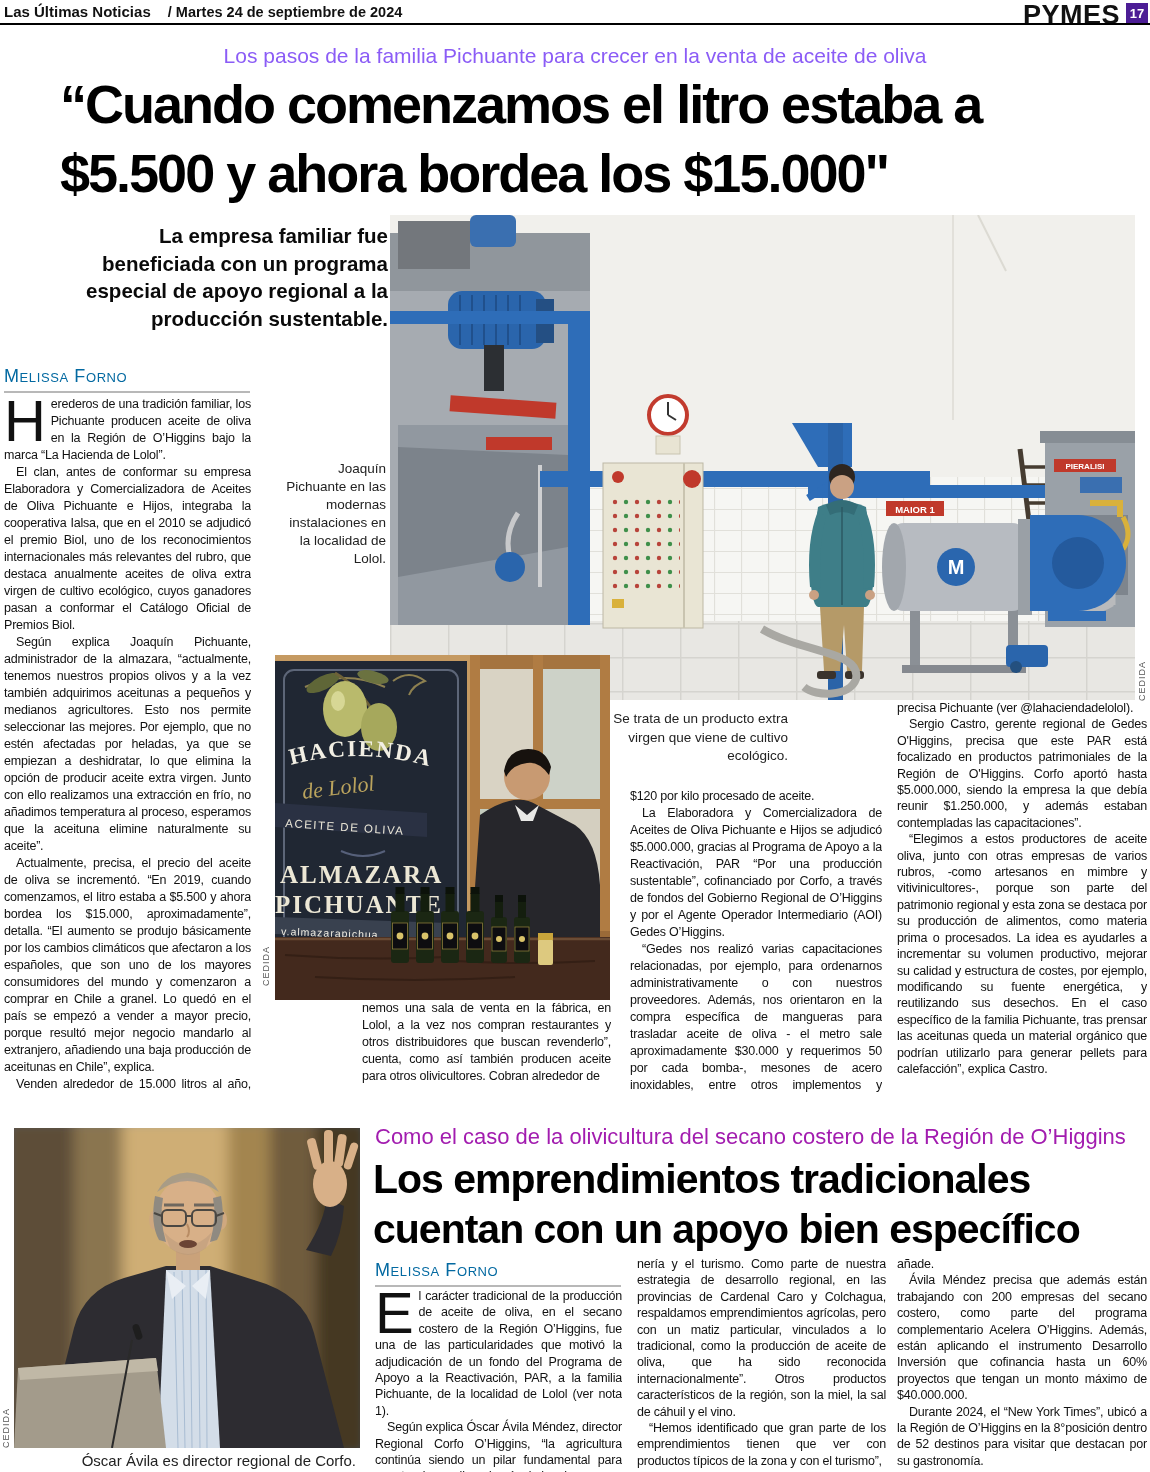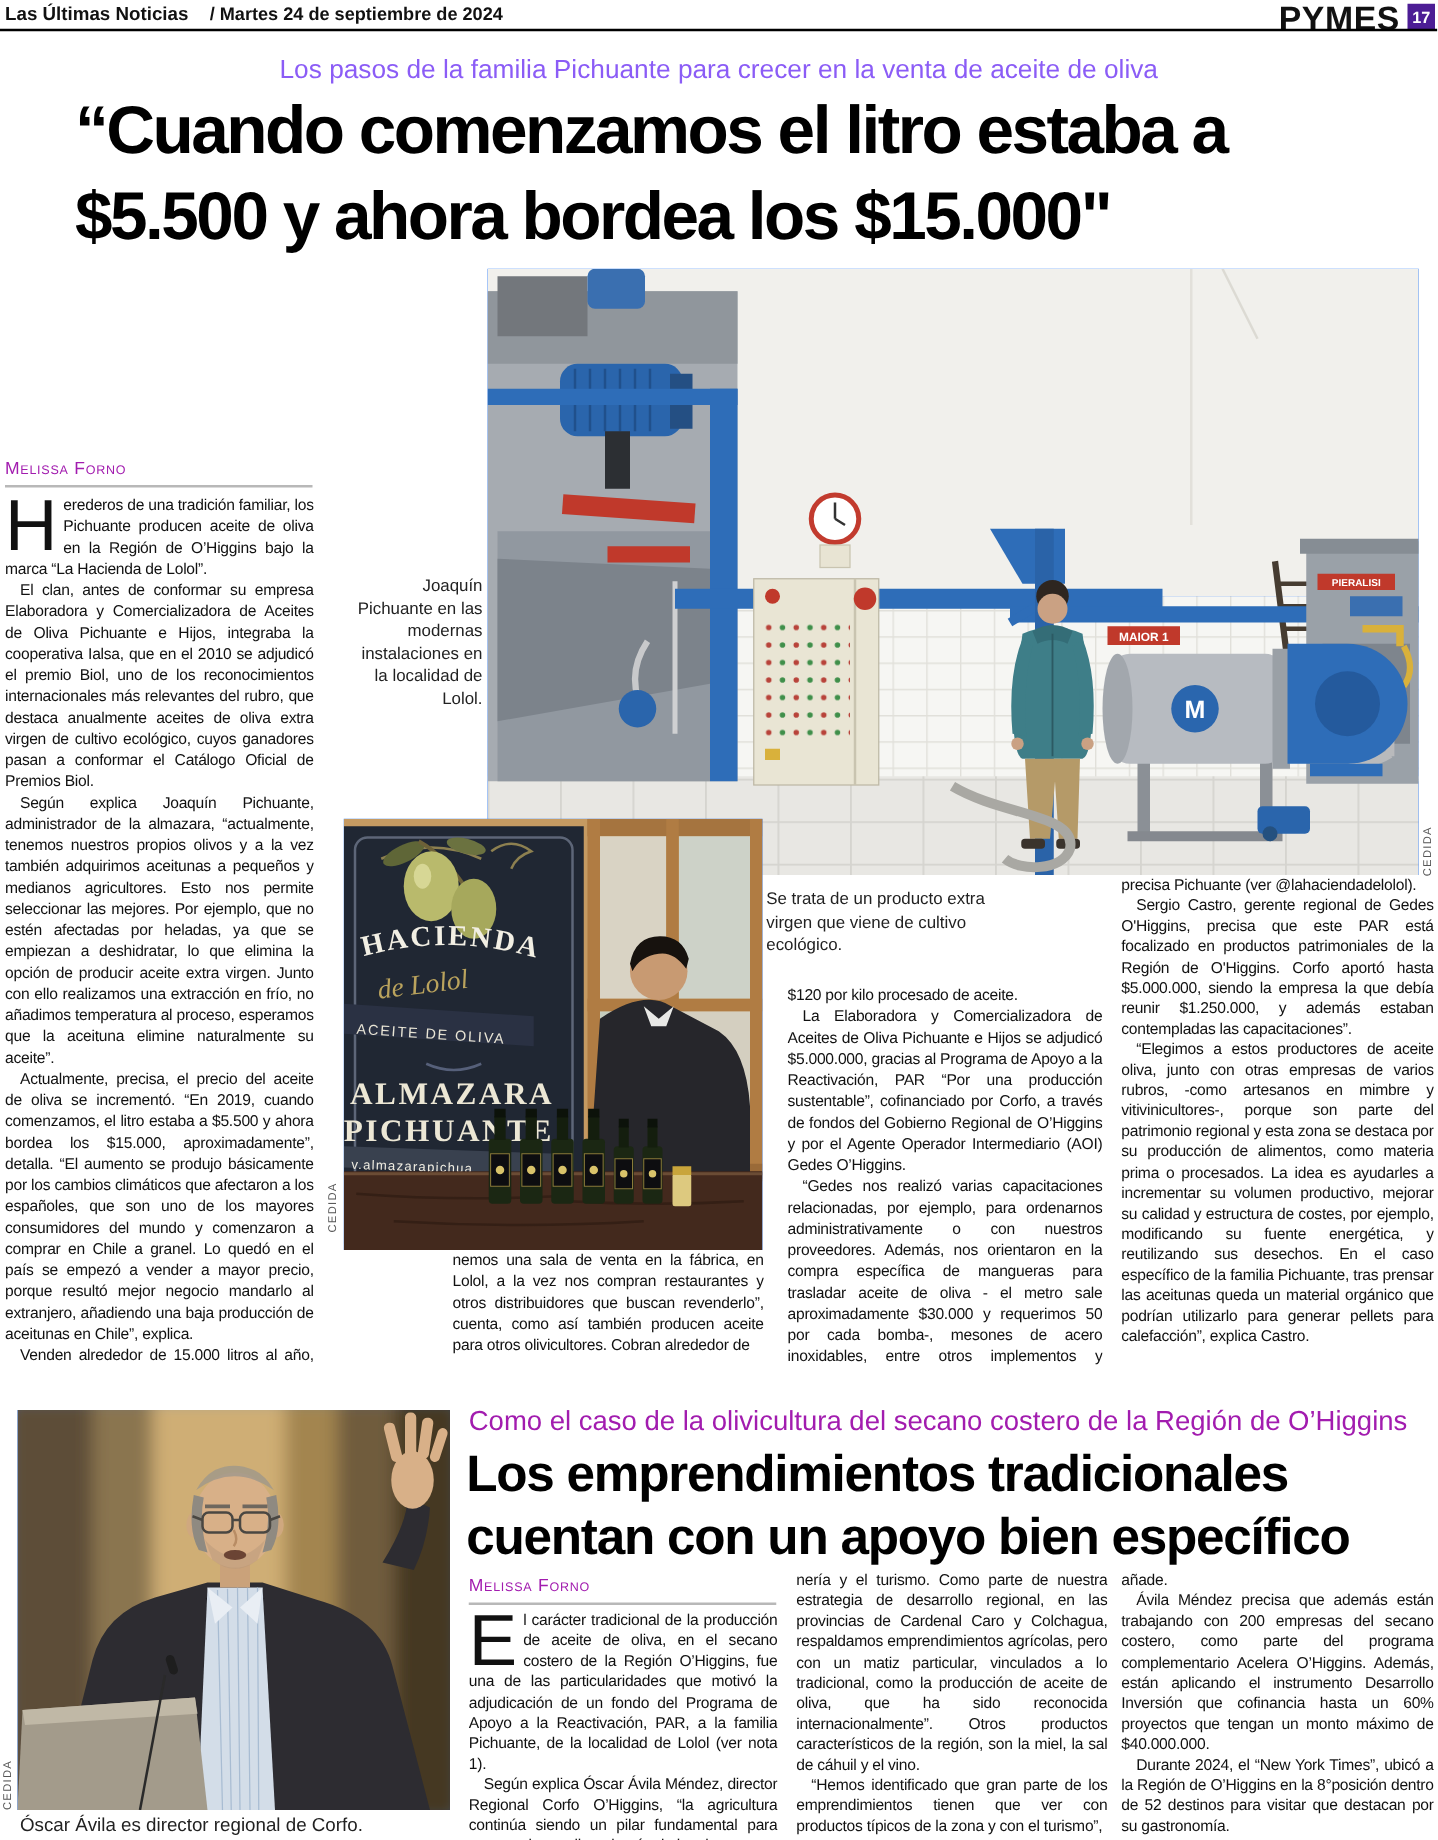--- a/index.html
+++ b/index.html
@@ -16,37 +16,37 @@
             font-size:13px;font-weight:bold;text-align:center;line-height:21px;}
   .mast-rule{left:0;top:23px;width:1150px;height:2px;background:#000;}
 
   
   .kicker1{left:125px;top:44px;width:900px;text-align:center;font-size:21px;color:#8b5cf6;}
   .headline1{left:60px;top:70px;width:1030px;text-align:left;font-weight:700;
              font-size:54px;line-height:69px;letter-spacing:-2px;color:#000;}
   .lede{left:70px;top:222px;width:318px;text-align:right;font-weight:700;
         font-size:20.5px;line-height:27.5px;color:#0a0a0a;}
   .byline{border-bottom:2px solid #b8b8b8;padding-bottom:4px;}
-  .byline span{font-variant:small-caps;font-size:14px;letter-spacing:.6px;color:#a21caf;}
+  .byline span{font-variant:small-caps;font-size:18px;letter-spacing:.6px;color:#0369a1;}
   .byline1{left:4px;top:366px;width:246px;}
   .byline2{left:375px;top:1260px;width:246px;}
 
   .body-col{font-size:12.5px;line-height:17px;letter-spacing:-.2px;text-align:justify;
             overflow:hidden;color:#111;}
   .body-col p{margin:0;}
   .body-col p.ind{text-indent:12px;}
   .tight{line-height:16.4px;}
   .dropcap{float:left;font-size:58px;line-height:44px;padding:3px 5px 0 0;font-weight:400;}
 
   .col1{left:4px;top:396px;width:247px;height:696px;}
   .col2c{left:362px;top:1000px;width:249px;height:92px;}
   .col3{left:630px;top:788px;width:252px;height:304px;}
   .col4{left:897px;top:700px;width:250px;height:390px;}
 
-  .caption{color:#222;}
+  .caption{color:#222;text-align:right;}
   .cap-machine{left:284px;top:460px;width:102px;text-align:right;font-size:13.5px;line-height:18px;}
   .cap-bottles{left:613px;top:710px;width:175px;font-size:13.5px;line-height:18.5px;}
   .cap-oscar{left:16px;top:1452px;width:340px;font-size:15px;}
 
   .credit{font-size:9px;color:#555;letter-spacing:1px;writing-mode:vertical-rl;
           transform:rotate(180deg);}
   .credit-machine{left:1137px;top:645px;height:56px;}
   .credit-bottles{left:261px;top:926px;height:60px;}
   .credit-oscar{left:1px;top:1388px;height:60px;}
 
@@ -77,20 +77,21 @@
   </div>
   <div class="abs mast-right">PYMES</div>
   <div class="abs page-box">17</div>
   <div class="abs mast-rule"></div>
 
   <div class="abs kicker1">Los pasos de la familia Pichuante para crecer en la venta de aceite de oliva</div>
   <div class="abs headline1">
     <div>“Cuando comenzamos el litro estaba a</div>
     <div>$5.500 y ahora bordea los $15.000"</div>
   </div>
+  <div class="abs lede">La empresa familiar fue beneficiada con un programa especial de apoyo regional a la producción sustentable.</div>
   <div class="abs byline byline1">
     <span>Melissa Forno</span>
   </div>
 
   <div class="abs body-col col1">
     <p><span class="dropcap">H</span><span>erederos de una tradición familiar, los Pichuante producen aceite de oliva en la Región de O’Higgins bajo la marca “La Hacienda de Lolol”.</span></p>
     <p class="ind">El clan, antes de conformar su empresa Elaboradora y Comercializadora de Aceites de Oliva Pichuante e Hijos, integraba la cooperativa Ialsa, que en el 2010 se adjudicó el premio Biol, uno de los reconocimientos internacionales más relevantes del rubro, que destaca anualmente aceites de oliva extra virgen de cultivo ecológico, cuyos ganadores pasan a conformar el Catálogo Oficial de Premios Biol.</p>
     <p class="ind">Según explica Joaquín Pichuante, administrador de la almazara, “actualmente, tenemos nuestros propios olivos y a la vez también adquirimos aceitunas a pequeños y medianos agricultores. Esto nos permite seleccionar las mejores. Por ejemplo, que no estén afectadas por heladas, ya que se empiezan a deshidratar, lo que elimina la opción de producir aceite extra virgen. Junto con ello realizamos una extracción en frío, no añadimos temperatura al proceso, esperamos que la aceituna elimine naturalmente su aceite”.</p>
     <p class="ind">Actualmente, precisa, el precio del aceite de oliva se incrementó. “En 2019, cuando comenzamos, el litro estaba a $5.500 y ahora bordea los $15.000, aproximadamente”, detalla. “El aumento se produjo básicamente por los cambios climáticos que afectaron a los españoles, que son uno de los mayores consumidores del mundo y comenzaron a comprar en Chile a granel. Lo quedó en el país se empezó a vender a mayor precio, porque resultó mejor negocio mandarlo al extranjero, añadiendo una baja producción de aceitunas en Chile”, explica.</p>
     <p class="ind">Venden alrededor de 15.000 litros al año, sin considerar la cantidad que maquilan. “Te-</p>

